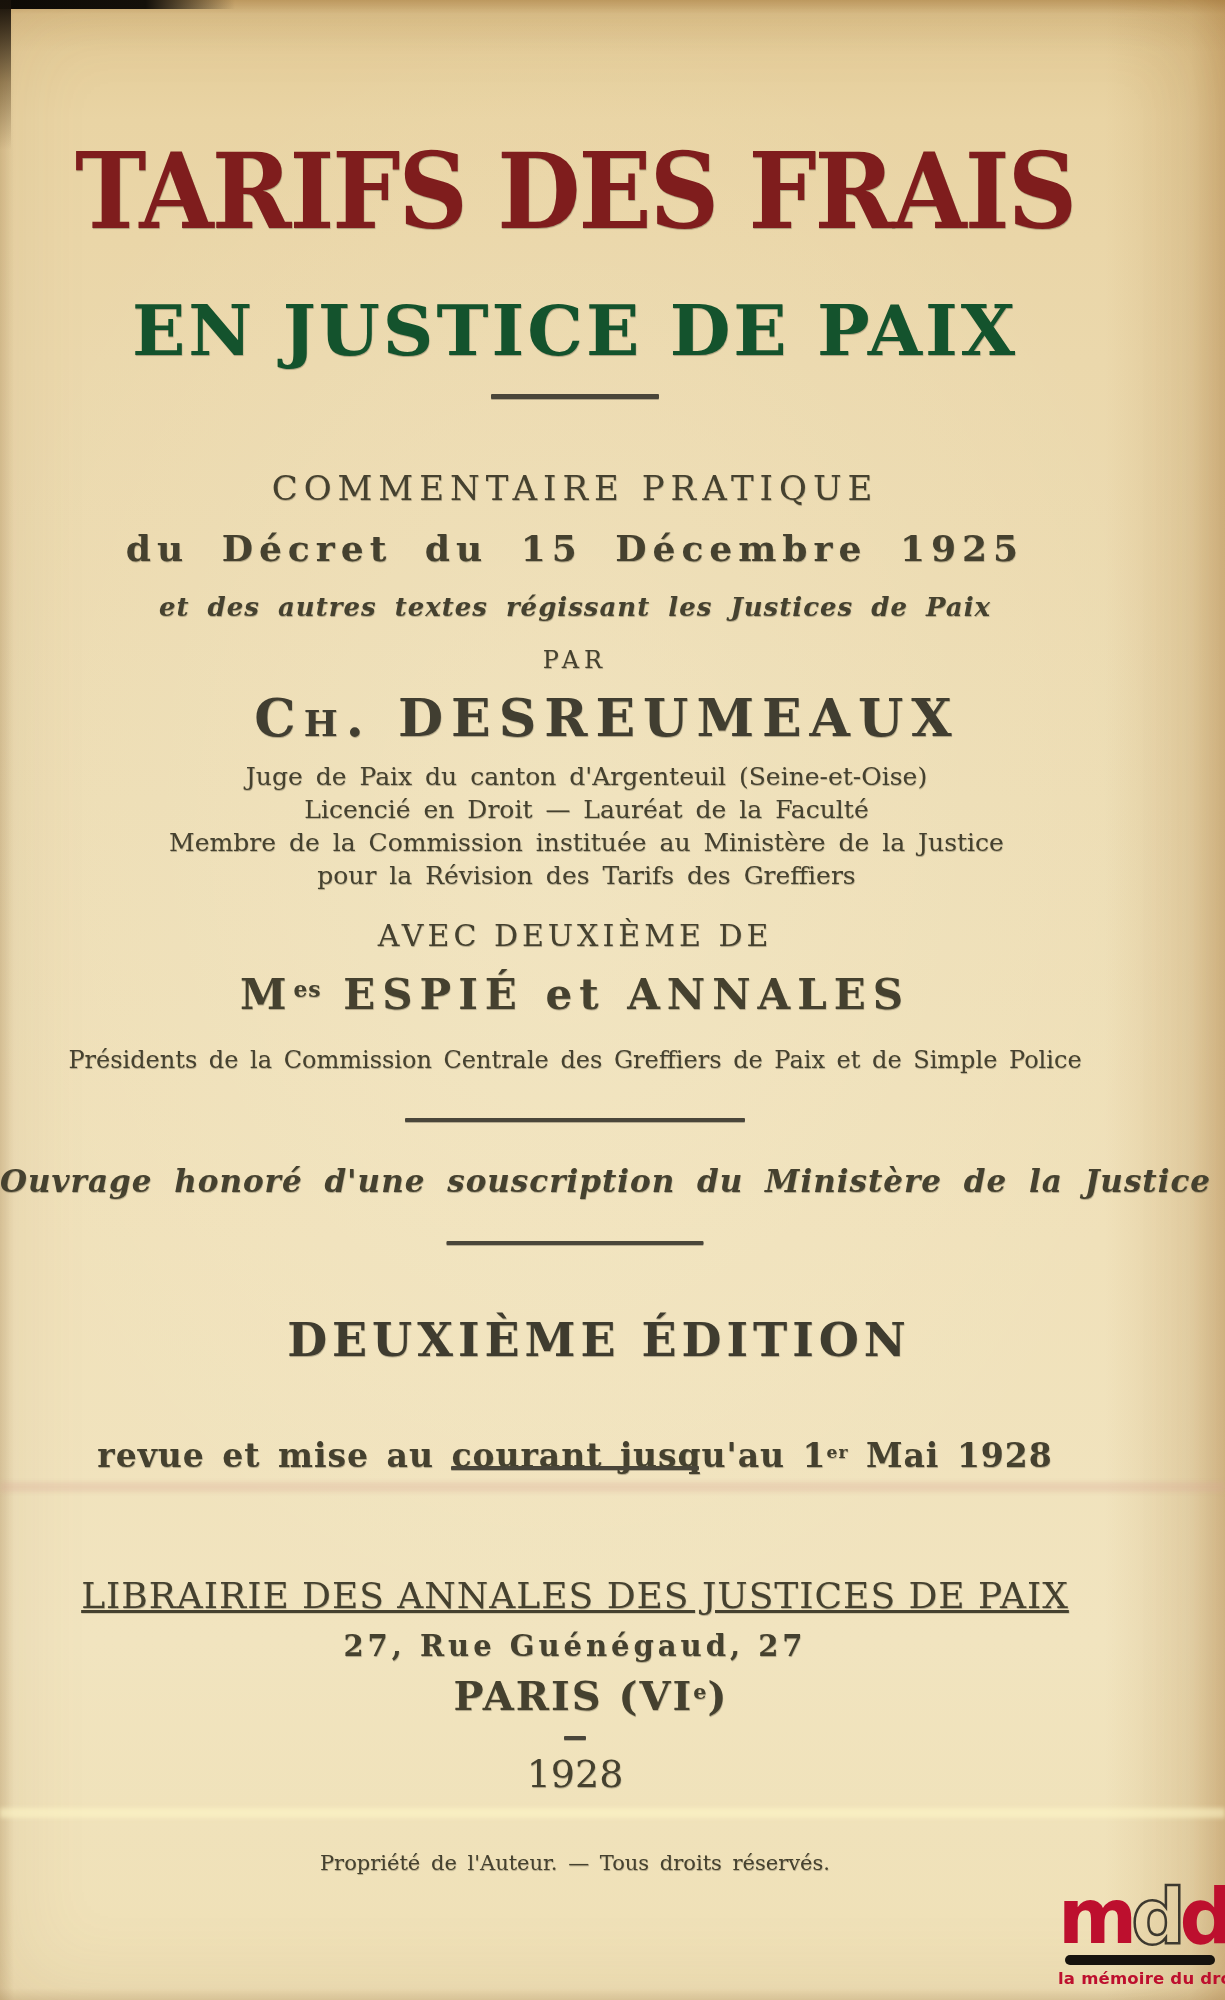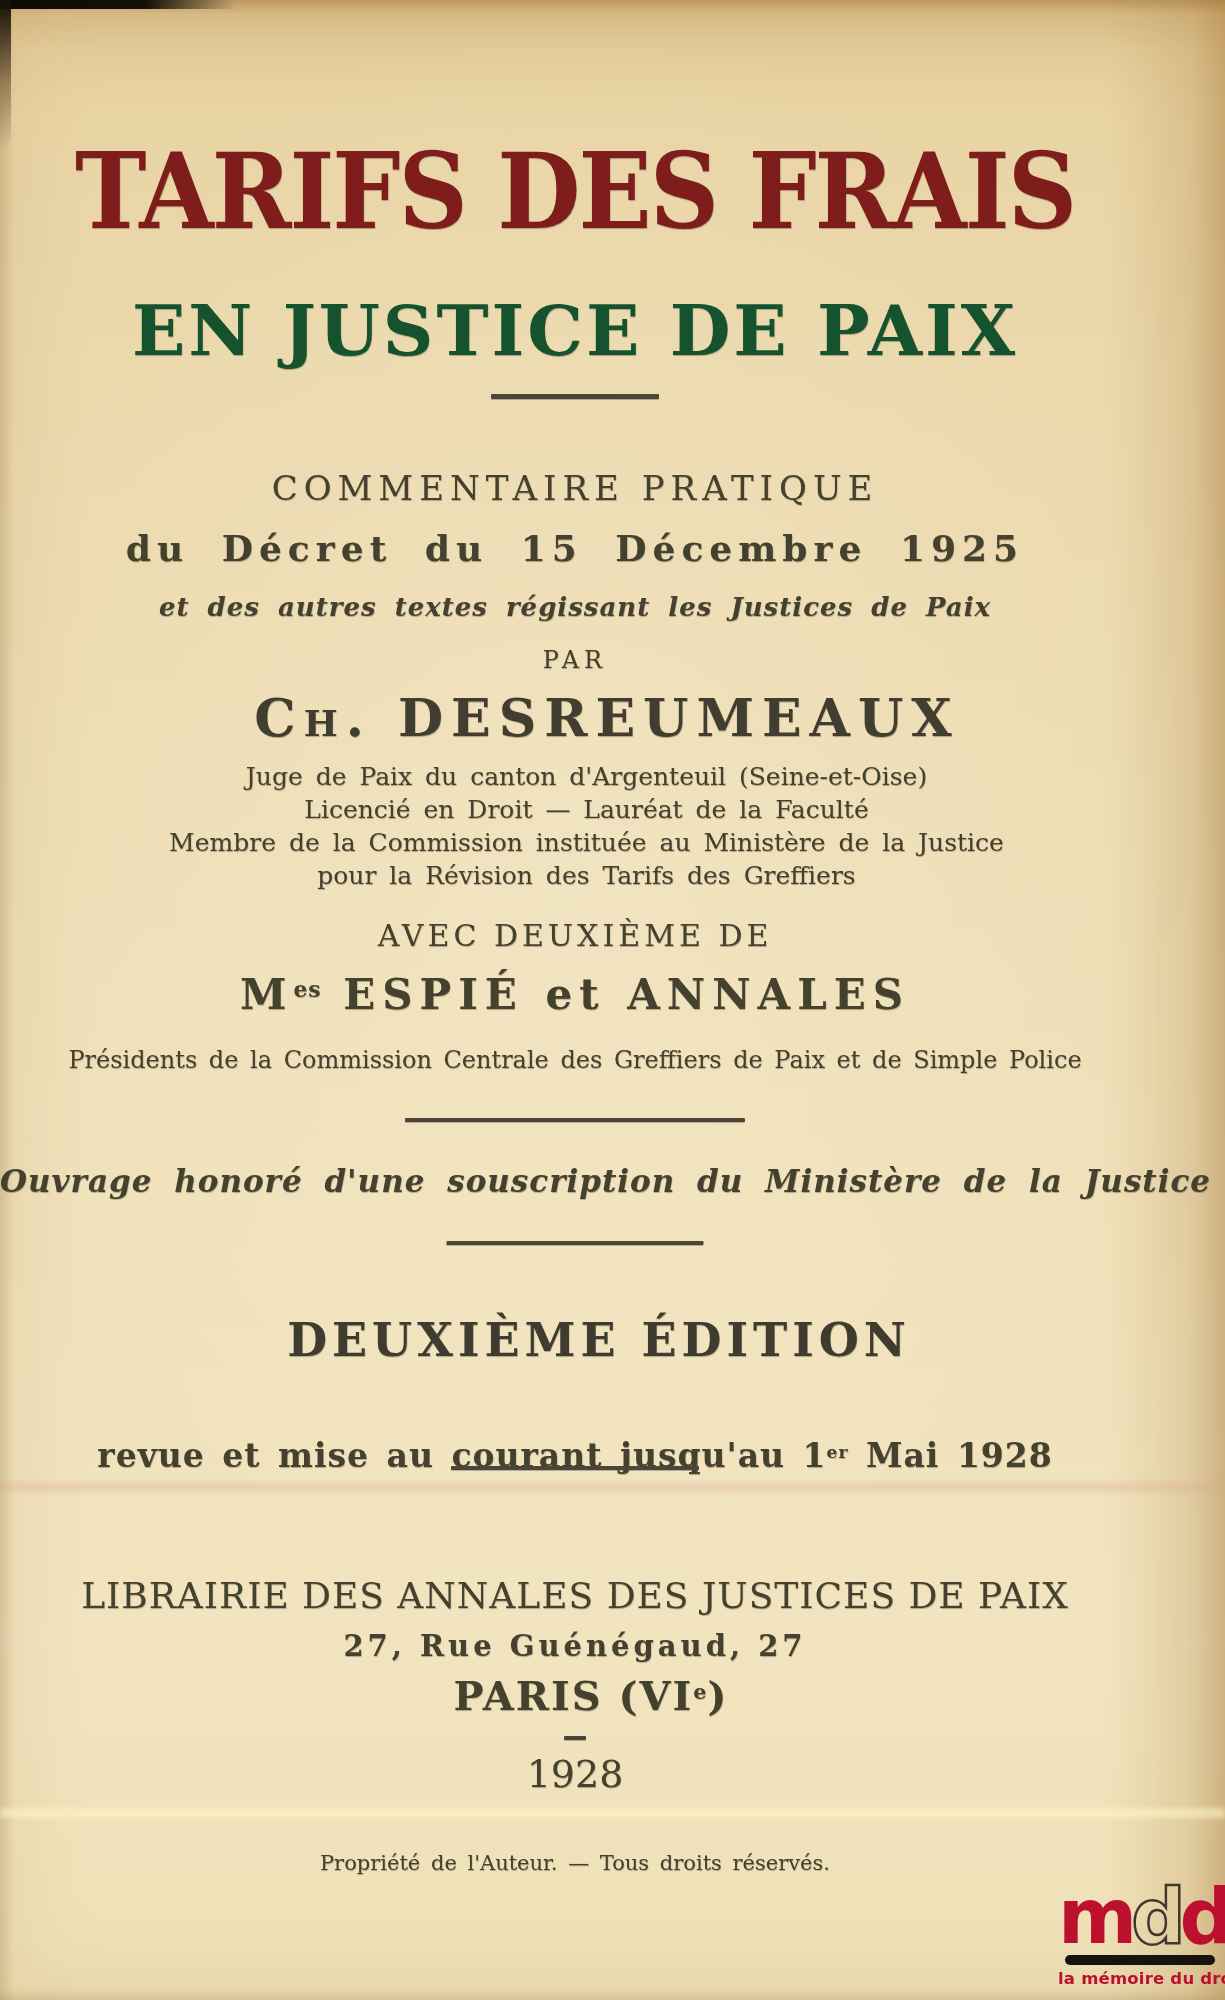--- a/index.html
+++ b/index.html
@@ -47,21 +47,21 @@
   .creds div{white-space:nowrap;padding-left:23px;}
   .avec{top:921px;font-size:30px;letter-spacing:4px;}
   .espie{top:974px;font-size:42px;font-weight:bold;letter-spacing:7px;}
   .presidents{top:1048px;font-size:24px;word-spacing:4px;}
   .rule2{top:1118px;width:340px;height:4px;}
   .ouvrage{top:1166px;font-size:31px;font-weight:bold;font-style:italic;word-spacing:10px;letter-spacing:1px;}
   .rule3{top:1241px;width:257px;height:4px;}
   .deuxieme{top:1317px;font-size:46px;font-weight:bold;letter-spacing:5px;color:#3f3c2f;margin-left:24px;}
   .revue{top:1391px;font-size:33px;font-weight:bold;word-spacing:5px;letter-spacing:1px;margin-top:48px;}
   .rule4{top:1466px;width:248px;height:4px;}
-  .librairie{top:1578px;font-size:36px;letter-spacing:1px;}
+  .librairie{top:1578px;font-size:36px;letter-spacing:1px;text-decoration:underline;}
   .rue{top:1632px;font-size:29px;font-weight:bold;letter-spacing:4px;}
   .paris{top:1676px;font-size:40px;font-weight:bold;letter-spacing:2px;margin-left:16px;}
   .dash{top:1736px;width:22px;height:4px;}
   .year{top:1755px;font-size:38px;}
   .propriete{top:1838px;font-size:21px;word-spacing:4px;margin-top:15px;}
   sup{font-size:52%;vertical-align:baseline;position:relative;top:-0.55em;letter-spacing:1px;}
   
   .logo{position:absolute;left:1058px;top:1882px;width:164px;text-align:center;
         font-family:"DejaVu Sans", sans-serif;}
   .logo-letters{font-size:76px;font-weight:bold;line-height:0.92;letter-spacing:-6px;

